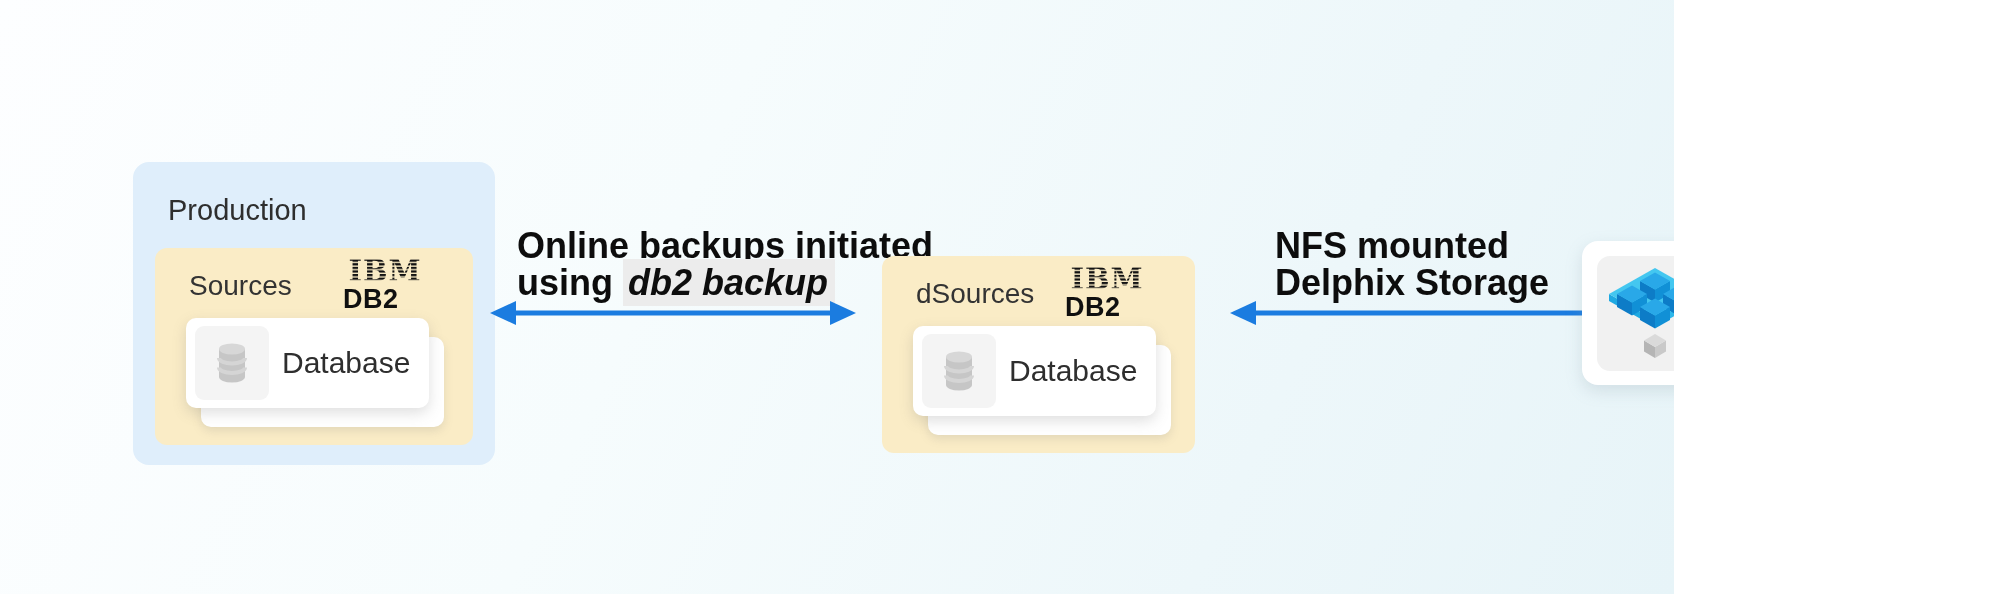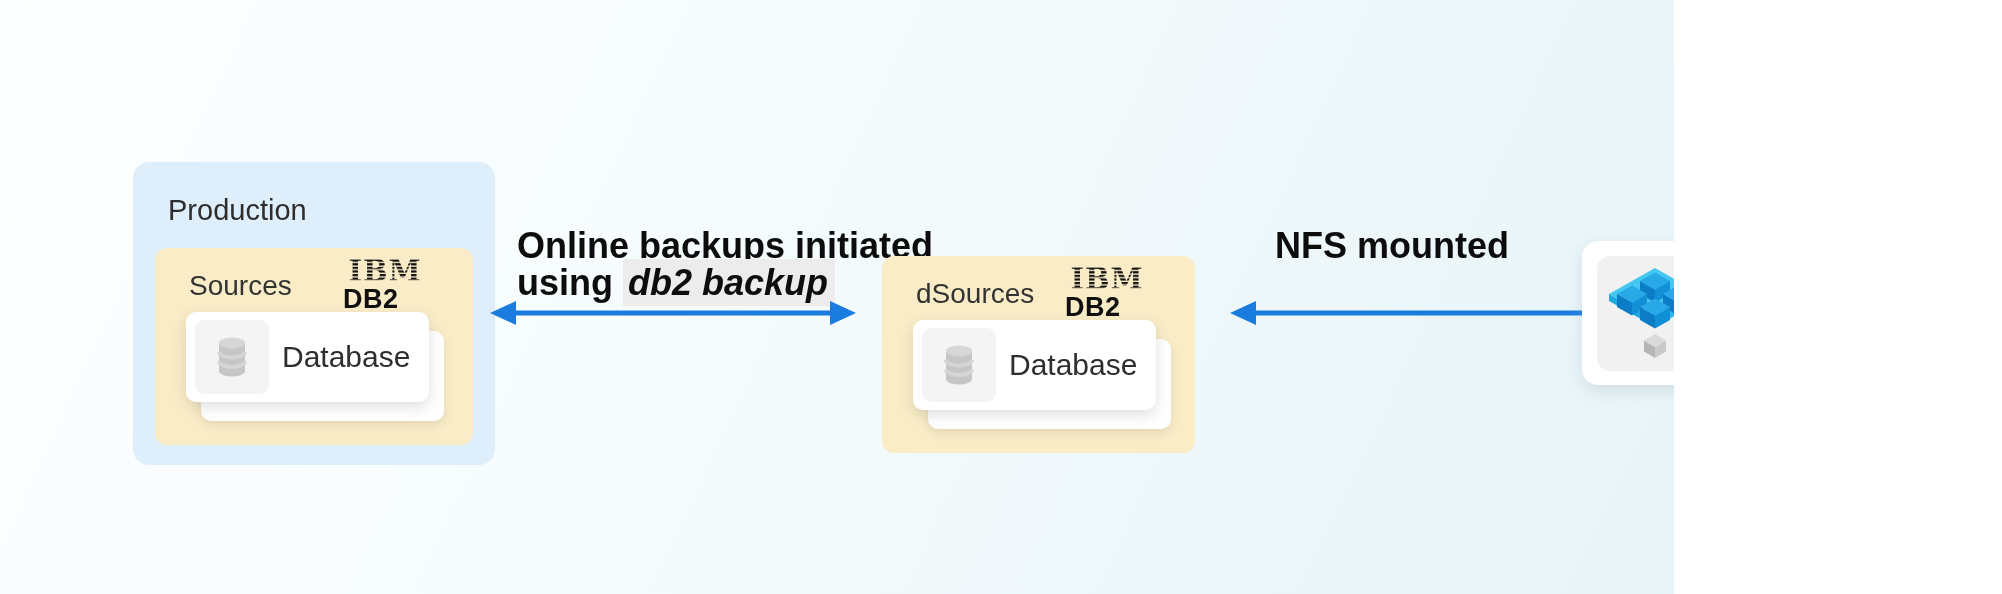--- a/index.html
+++ b/index.html
@@ -34,21 +34,21 @@
   .logo-block{
     position:absolute;right:46px;top:8px;width:84px;text-align:left;line-height:1;
   }
   .ibm-svg{display:block;margin:0 auto;}
   .db2-label{
     font-size:27px;font-weight:bold;color:#101010;margin-top:0px;letter-spacing:.5px;
     font-family:"Liberation Sans","DejaVu Sans",sans-serif;
   }
 
   
-  .card-stack{position:absolute;left:31px;top:64px;width:260px;height:112px;}
+  .card-stack{position:absolute;left:31px;top:70px;width:260px;height:112px;}
   .db-card{
     position:absolute;width:243px;height:90px;background:#fff;border-radius:10px;
   }
   .db-card.back{left:15px;top:19px;box-shadow:0 4px 10px rgba(120,120,120,.18);}
   .db-card.front{
     left:0;top:0;box-shadow:0 5px 14px rgba(110,110,110,.22);
     display:flex;align-items:center;
   }
   .db-tile{
     width:74px;height:74px;border-radius:9px;background:#f4f4f4;
@@ -163,20 +163,21 @@
             <ellipse cx="24" cy="10" rx="13" ry="5.5" fill="#d7d7d7"></ellipse>
           </svg>
         </div>
         <span class="db-card-label">Database</span>
       </div>
     </div>
   </div>
 
   <div class="arrow-label nfs-label-pos">
     <span>NFS mounted</span><br>
+    <span>Delphix Storage</span>
   </div>
 
   <svg class="arrow-svg" style="left:1228px;top:296px;" width="357" height="34" viewBox="0 0 357 34">
     <line x1="24" y1="17" x2="357" y2="17" stroke="var(--arrow-blue,#1b7ce0)" stroke-width="5"></line>
     <polygon points="2,17 28,5 28,29" fill="var(--arrow-blue,#1b7ce0)"></polygon>
   </svg>
 
   <div class="engine-card">
     <div class="engine-tile">
       <svg width="100" height="94" viewBox="0 0 100 94">

